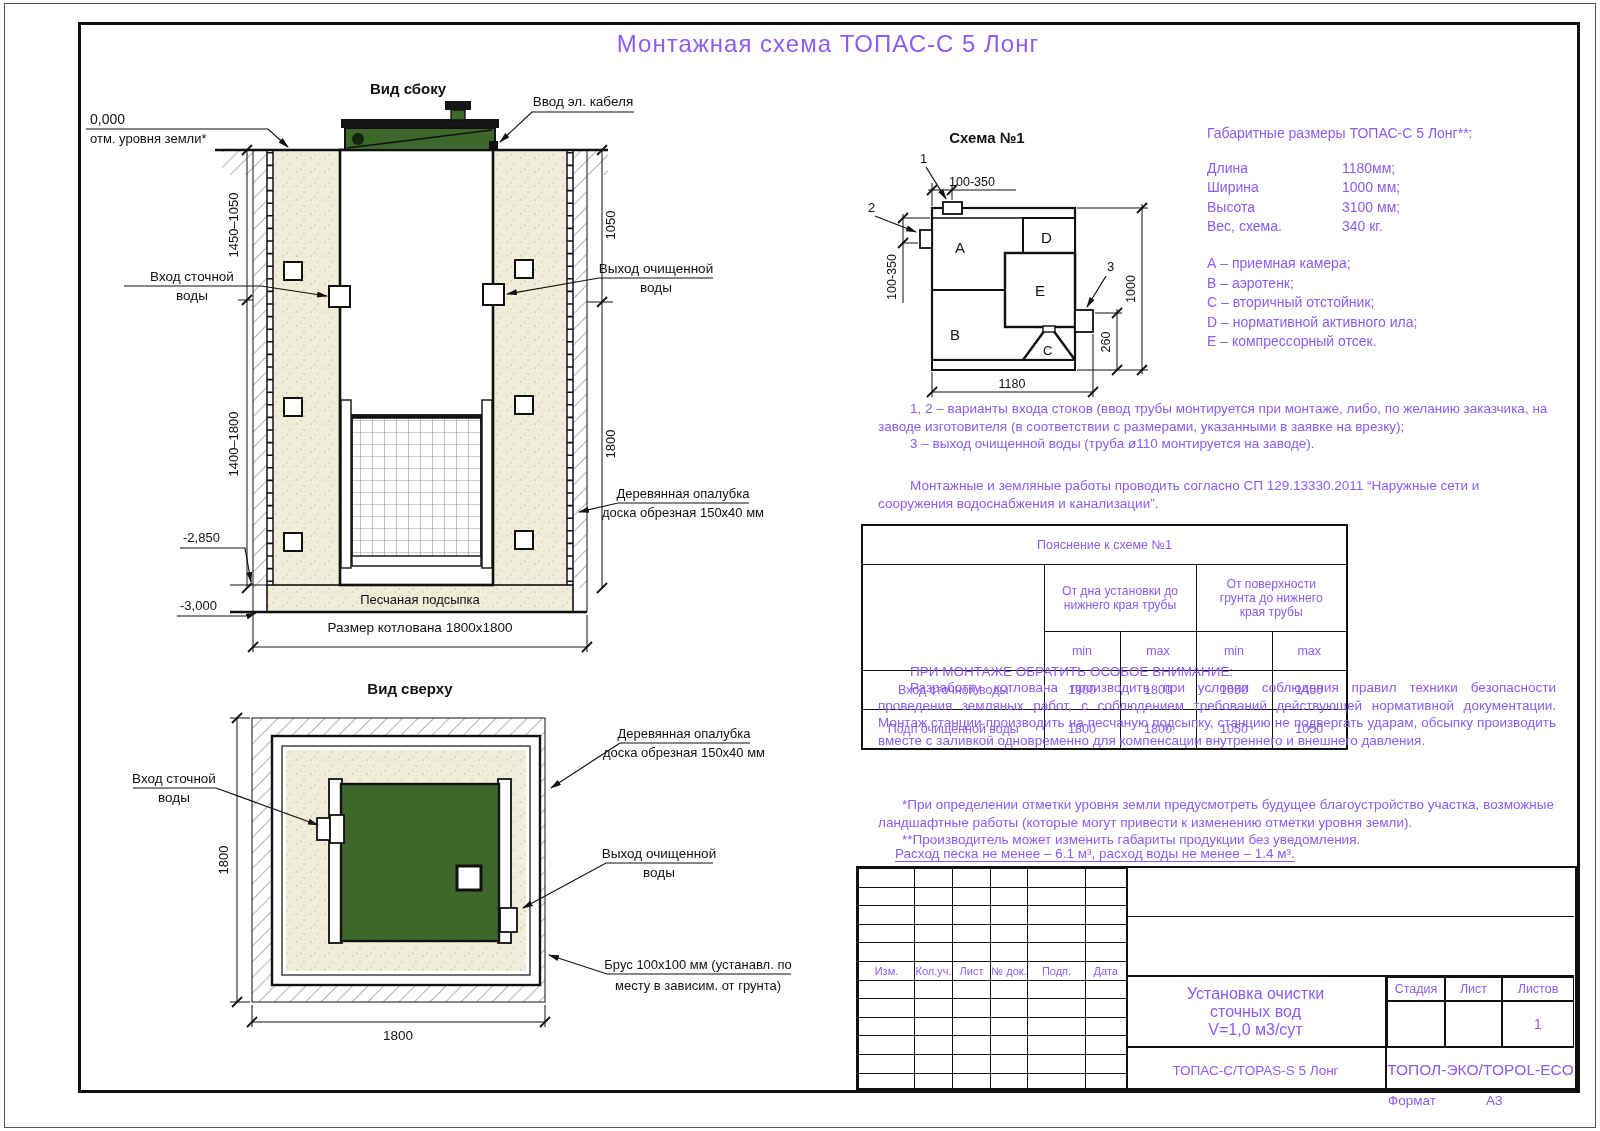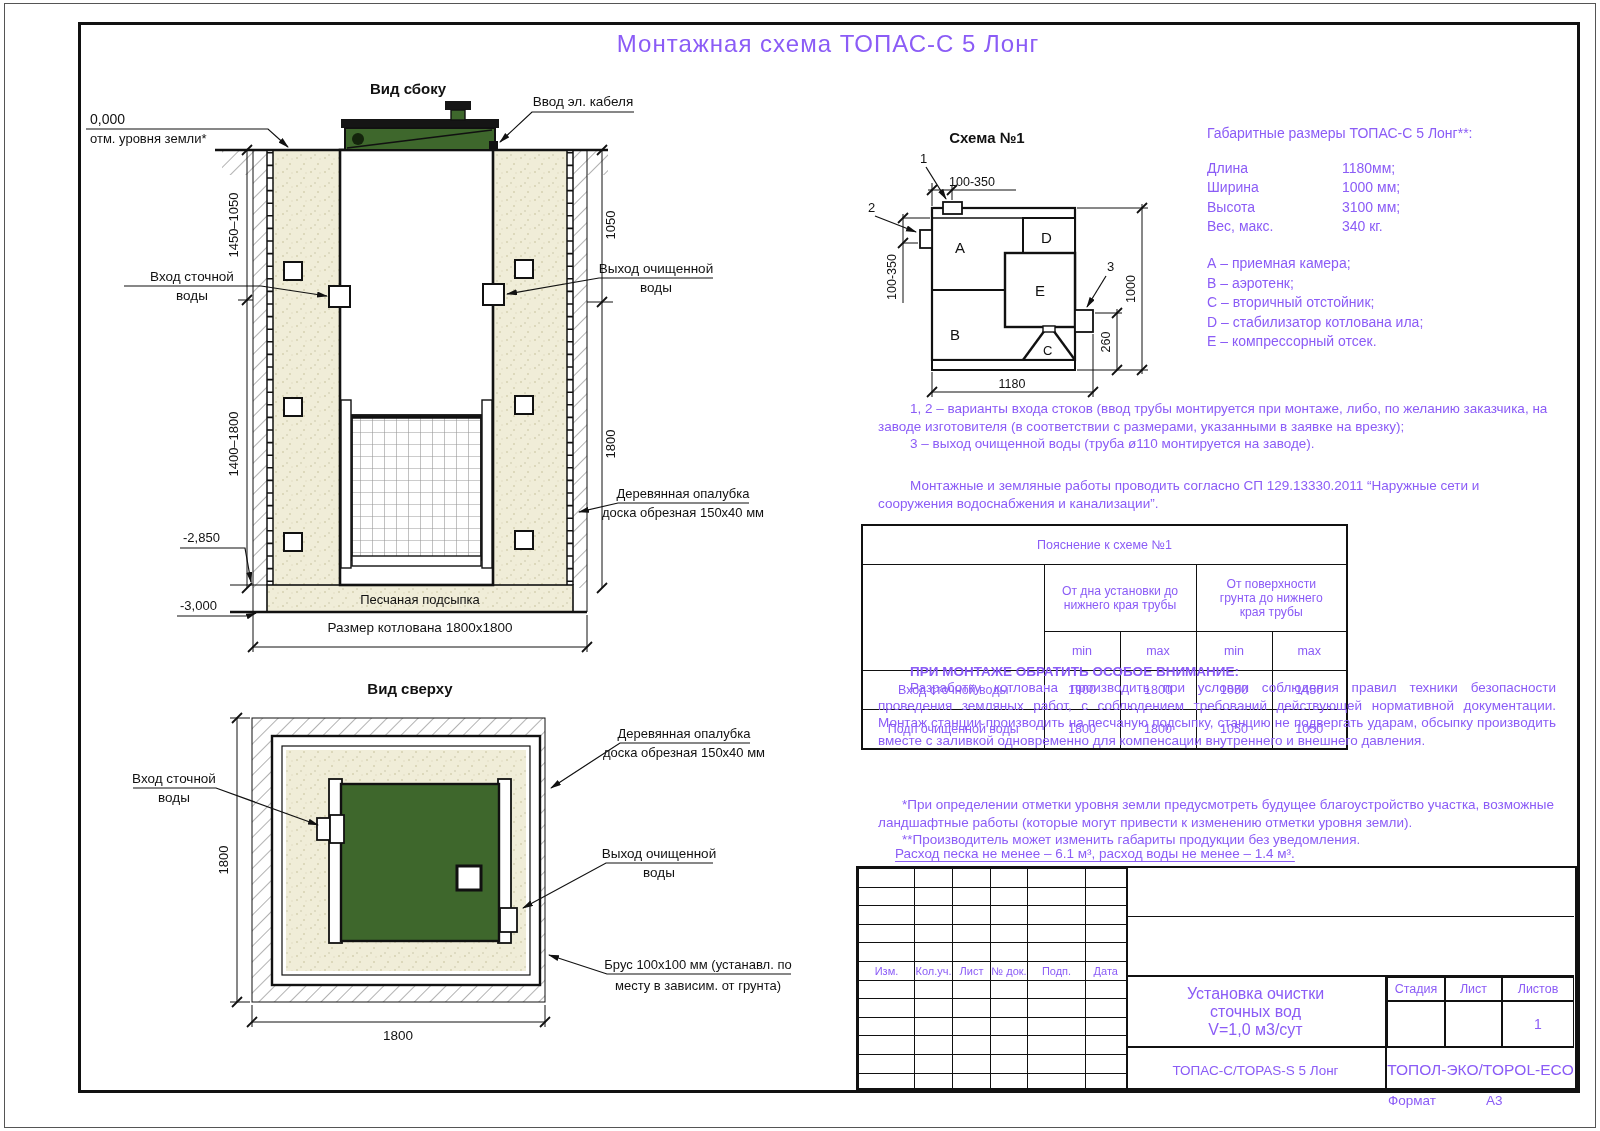--- a/index.html
+++ b/index.html
@@ -16,21 +16,21 @@
   .indent{text-indent:32px;}
   .specs{position:absolute;left:1207px;top:124px;width:360px;font-size:14px;line-height:19.5px;}
   .specs .srow{display:flex;}
   .specs .slabel{width:135px;}
   .legend{position:absolute;left:1207px;top:254px;font-size:14px;line-height:19.5px;}
   .note{position:absolute;width:676px;}
   table.expl{border-collapse:collapse;table-layout:fixed;}
   table.expl td{border:1.4px solid #111;text-align:center;vertical-align:middle;
       font-size:12.5px;padding:12px;}
   table.expl{border:2.2px solid #111;}
-  .warn-h{font-weight:bold;font-size:13.5px;text-indent:32px;}
+  .warn-h{font-weight:normal;font-size:13.5px;text-indent:32px;}
   .underl{text-decoration:underline;text-underline-offset:3px;}
   
   .tblock{position:absolute;left:856px;top:866px;width:721px;height:224px;border:2.5px solid #111;box-sizing:border-box;}
   table.revgrid{border-collapse:collapse;table-layout:fixed;position:absolute;left:0;top:0;}
   table.revgrid td{border:1.3px solid #111;font-size:11px;text-align:center;padding:0;height:17.6px;}
   .cell{position:absolute;box-sizing:border-box;border:1.3px solid #111;
         display:flex;align-items:center;justify-content:center;}
   .fmt{position:absolute;font-size:13.5px;}
 </style>
 </head>
@@ -332,30 +332,30 @@
       </div>
     <div class="srow">
         <span class="slabel">Ширина</span>
         <span>1000 мм;</span>
       </div>
     <div class="srow">
         <span class="slabel">Высота</span>
         <span>3100 мм;</span>
       </div>
     <div class="srow">
-        <span class="slabel">Вес, макс.</span>
+        <span class="slabel">Вес, схема.</span>
         <span>340 кг.</span>
       </div>
   </div>
 
   <div class="legend">
     <div>А – приемная камера;</div>
     <div>В – аэротенк;</div>
     <div>С – вторичный отстойник;</div>
-    <div>D – стабилизатор котлована ила;</div>
+    <div>D – нормативной активного ила;</div>
     <div>Е – компрессорный отсек.</div>
   </div>
 
   <div class="note txt abs" style="left:878px;top:400px;">
     <div class="indent">1, 2 – варианты входа  стоков (ввод трубы монтируется при монтаже, либо, по желанию заказчика, на заводе изготовителя (в соответствии с размерами, указанными в заявке на врезку);</div>
     <div class="indent">3 – выход очищенной воды (труба ø110 монтируется на заводе).</div>
   </div>
   <div class="note txt abs indent" style="left:878px;top:477px;">Монтажные и земляные работы проводить согласно СП 129.13330.2011 “Наружные сети и сооружения водоснабжения и канализации”.</div>
 
   <table class="expl abs" style="left:861px;top:524px;">

